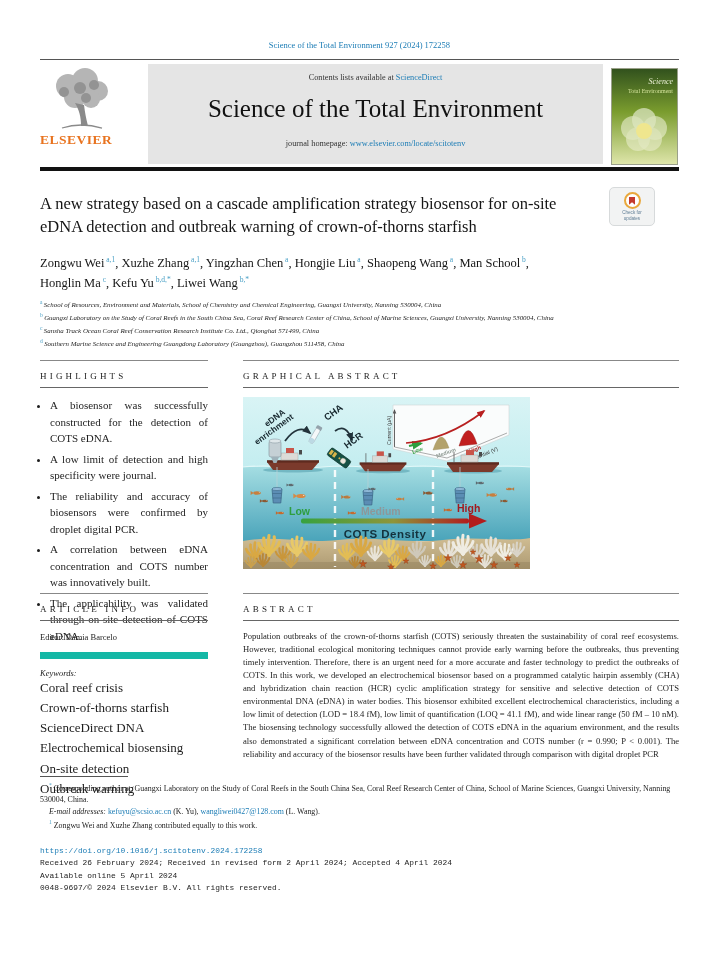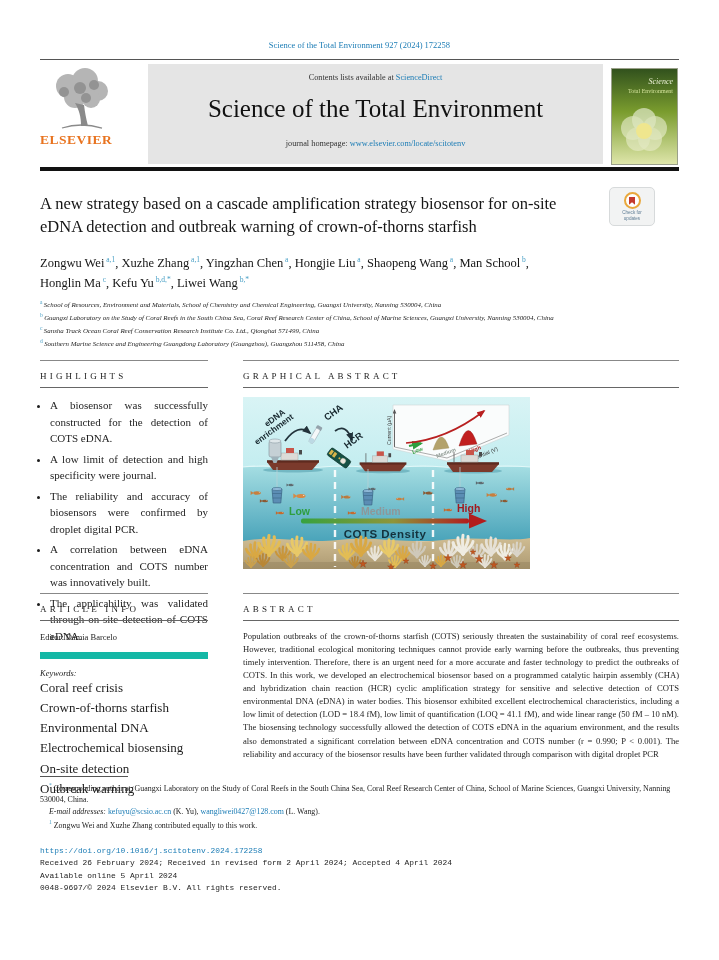--- a/index.html
+++ b/index.html
@@ -358,21 +358,21 @@
 
   <div class="cols cols2">
     <div class="col-l">
       <div class="sec-head">ARTICLE INFO</div>
       <div class="head-rule"></div>
       <div class="editor-line">Editor: Damia Barcelo</div>
       <div class="kw-label">Keywords:</div>
       <div class="kw-list">
           <div>Coral reef crisis</div>
           <div>Crown-of-thorns starfish</div>
-          <div>Environmental DNA</div>
+          <div>ScienceDirect DNA</div>
           <div>Electrochemical biosensing</div>
           <div>On-site detection</div>
           <div>Outbreak warning</div>
         </div>
     </div>
     <div class="col-r">
       <div class="sec-head">ABSTRACT</div>
       <div class="head-rule"></div>
       <div class="abstract-text">Population outbreaks of the crown-of-thorns starfish (COTS) seriously threaten the sustainability of coral reef ecosystems. However, traditional ecological monitoring techniques cannot provide early warning before the outbreaks, thus preventing timely intervention. Therefore, there is an urgent need for a more accurate and faster technology to predict the outbreaks of COTS. In this work, we developed an electrochemical biosensor based on a programmed catalytic hairpin assembly (CHA) and hybridization chain reaction (HCR) cyclic amplification strategy for sensitive and selective detection of COTS environmental DNA (eDNA) in water bodies. This biosensor exhibited excellent electrochemical characteristics, including a low limit of detection (LOD = 18.4 fM), low limit of quantification (LOQ = 41.1 fM), and wide linear range (50 fM – 10 nM). The biosensing technology successfully allowed the detection of COTS eDNA in the aquarium environment, and the results also demonstrated a significant correlation between eDNA concentration and COTS number (r = 0.990; P &lt; 0.001). The reliability and accuracy of the biosensor results have been further validated through comparison with digital droplet PCR</div>
     </div>

